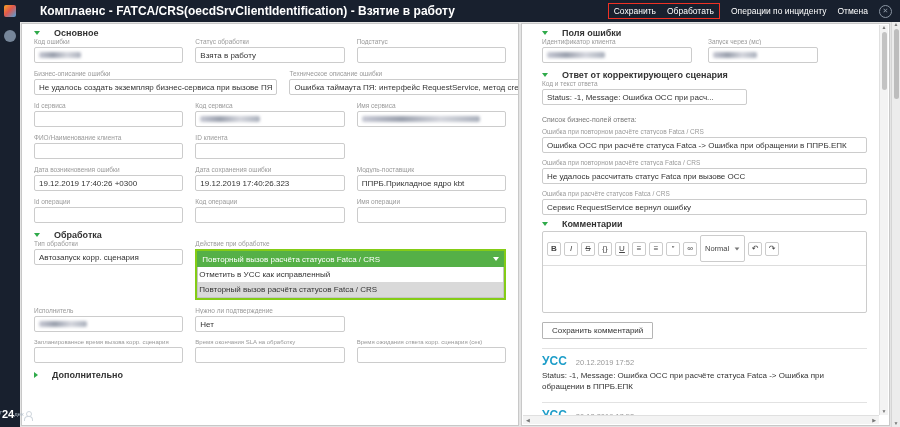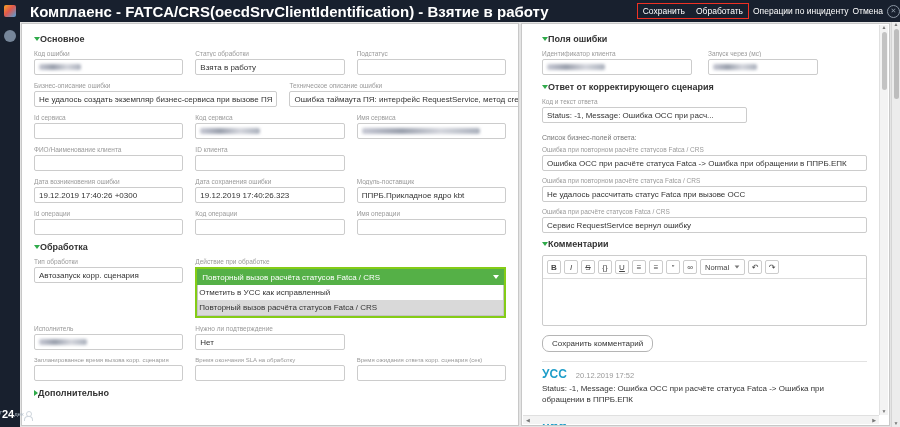--- a/index.html
+++ b/index.html
@@ -2,22 +2,22 @@
 <html><head>
 <meta charset="utf-8">
 <style>
   *{box-sizing:border-box;margin:0;padding:0}
   html,body{width:900px;height:427px;overflow:hidden}
   body{font-family:"Liberation Sans",sans-serif;background:#e4e4e4;position:relative;color:#333}
 
   
   .topbar{position:absolute;top:0;left:0;right:0;height:22px;background:#18202e;display:flex;align-items:center;z-index:6}
   .logo{width:12px;height:12px;border-radius:2px;margin-left:4px;background:linear-gradient(135deg,#f5a623 0%,#e2574c 45%,#4aa3df 100%);flex:0 0 auto}
-  .tb-title{font-size:15px;font-weight:bold;color:#fff;margin-left:14px;white-space:nowrap}
-  .tb-right{margin-left:auto;display:flex;align-items:center;gap:4px;}
+  .tb-title{font-size:12px;font-weight:bold;color:#fff;margin-left:24px;white-space:nowrap}
+  .tb-right{margin-left:auto;display:flex;align-items:center;gap:11px;padding-right:8px}
   .tb-btn{font-size:8.5px;color:#fff;cursor:pointer;white-space:nowrap}
   .red-group{display:flex;gap:11px;border:1px solid #ef3124;padding:2px 5px}
   .tb-circle{width:13px;height:13px;border:1px solid #8b96a3;border-radius:50%;display:flex;align-items:center;justify-content:center;font-size:7px;color:#8b96a3;cursor:pointer}
 
   
   .rail{position:absolute;left:0;top:22px;width:20px;bottom:0;background:#18202e;display:flex;flex-direction:column;align-items:center;z-index:5}
   .rail-avatar{width:12px;height:12px;border-radius:50%;background:#76869a;margin-top:8px}
   .rail-bottom{margin-top:auto;display:flex;flex-direction:row;align-items:center;padding-bottom:6px;color:#aeb9c5}
   .rail-time{font-size:6px;margin-bottom:2px}
   .rail-day{font-size:11px;font-weight:bold;color:#fff;line-height:1}
@@ -25,21 +25,21 @@
   .person{width:9px;height:10px;position:relative;margin-top:4px}
   .person:before{content:"";position:absolute;top:0;left:2.5px;width:4px;height:4px;border:1px solid #cfd6dd;border-radius:50%}
   .person:after{content:"";position:absolute;bottom:0;left:0;width:7px;height:4px;border:1px solid #cfd6dd;border-bottom:none;border-radius:4px 4px 0 0}
 
   
   .content{position:absolute;left:20px;top:22px;right:9px;bottom:0;display:flex;gap:2px;padding:1px}
   .panel{background:#fff;border:1px solid #c8c8c8;position:relative;overflow:hidden}
   .panel-left{width:498px;padding:4px 12px 6px 12px}
   .panel-right{flex:1;padding:4px 22px 12px 20px}
 
-  .sec{display:flex;align-items:center;gap:0;margin:6px 0;cursor:pointer}
+  .sec{display:flex;align-items:center;gap:14px;margin:0 0;cursor:pointer}
   .tri{width:0;height:0;border-left:3.5px solid transparent;border-right:3.5px solid transparent;border-top:4.5px solid #2faa4a;flex:0 0 auto}
   .tri.right{border-top:3.5px solid transparent;border-bottom:3.5px solid transparent;border-left:4.5px solid #2faa4a;border-right:none}
   .sec .t{font-size:9px;font-weight:bold;color:#333;white-space:nowrap}
 
   .row{display:grid;gap:12px;margin-bottom:7px}
   .c3{grid-template-columns:1fr 1fr 1fr}
   .c2{grid-template-columns:1fr 1.05fr}
   .span2{grid-column:2 / span 2}
   .field label{display:block;font-size:6.5px;color:#9a9a9a;margin-bottom:2px;white-space:nowrap;overflow:hidden}
   .field label.xs{font-size:6px}
@@ -57,24 +57,24 @@
   
   .rR1{display:grid;grid-template-columns:150px 110px;gap:16px;margin-bottom:7px}
   .w205{width:205px}
   .lblline{font-size:7px;color:#777;margin:4px 0 5px}
 
   .editor{border:1px solid #ccc;border-radius:2px;margin-top:2px}
   .etoolbar{display:flex;align-items:center;gap:3px;padding:3px 4px;border-bottom:1px solid #ddd}
   .tbtn{min-width:14px;height:14px;border:1px solid #ccc;border-radius:2px;background:#fff;font-size:8px;display:flex;align-items:center;justify-content:center;color:#444;padding:0 2px;cursor:pointer}
   .tbtn .u{text-decoration:underline}
   .tbtn .st{text-decoration:line-through}
-  .tsel{height:16px;border:1px solid #ccc;border-radius:2px;font-size:7.5px;display:flex;align-items:center;gap:5px;padding:0 4px;color:#444;cursor:pointer}
+  .tsel{height:27px;border:1px solid #ccc;border-radius:2px;font-size:7.5px;display:flex;align-items:center;gap:5px;padding:0 4px;color:#444;cursor:pointer}
   .tsel .tri{border-top-color:#777;transform:scale(.8)}
   .earea{height:46px;cursor:text}
-  .save-btn{margin-top:9px;border:1px solid #b5b5b5;border-radius:7px;background:#fff;font-size:8px;padding:3px 9px;display:inline-block;color:#333;cursor:pointer}
+  .save-btn{margin-top:9px;border:1px solid #b5b5b5;border-radius:1px;background:#fff;font-size:8px;padding:3px 9px;display:inline-block;color:#333;cursor:pointer}
 
   .comment{border-top:1px solid #e2e2e2;padding-top:5px;margin-top:9px}
   .c-head{display:flex;gap:9px;align-items:baseline}
   .c-author{color:#1f9ec9;font-weight:bold;font-size:12px}
   .c-date{color:#999;font-size:7.5px}
   .c-text{font-size:8px;color:#333;margin-top:3px;line-height:1.35;white-space:normal}
 
   
   .vscroll{position:absolute;top:1px;bottom:10px;right:1px;width:9px;background:#f3f3f3;border-left:1px solid #e0e0e0;display:flex;flex-direction:column;align-items:center}
   .vthumb{width:5px;height:58px;background:#c3c3c3;border-radius:3px;margin-top:2px}

